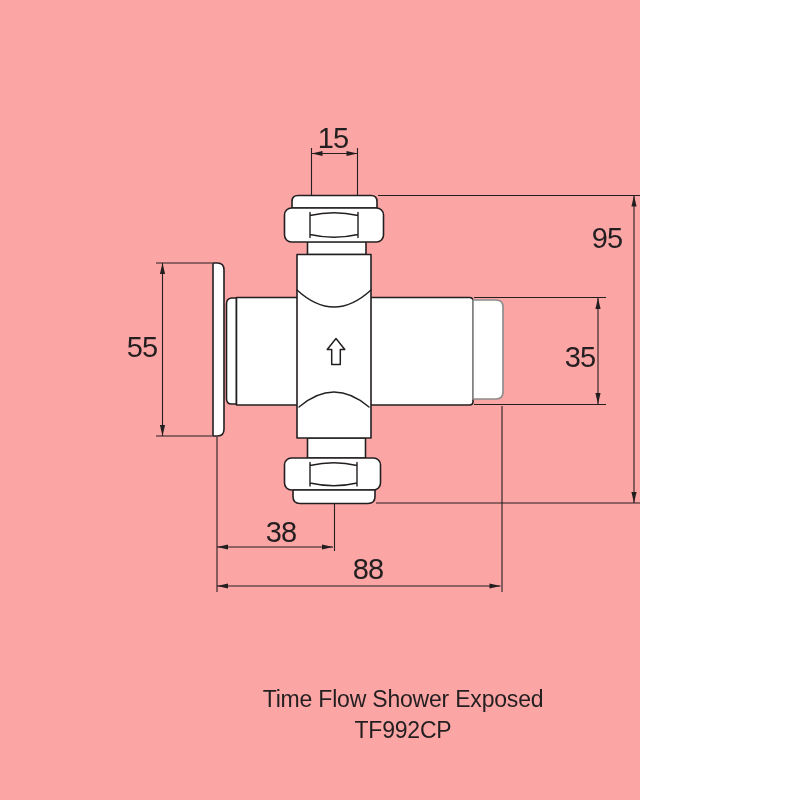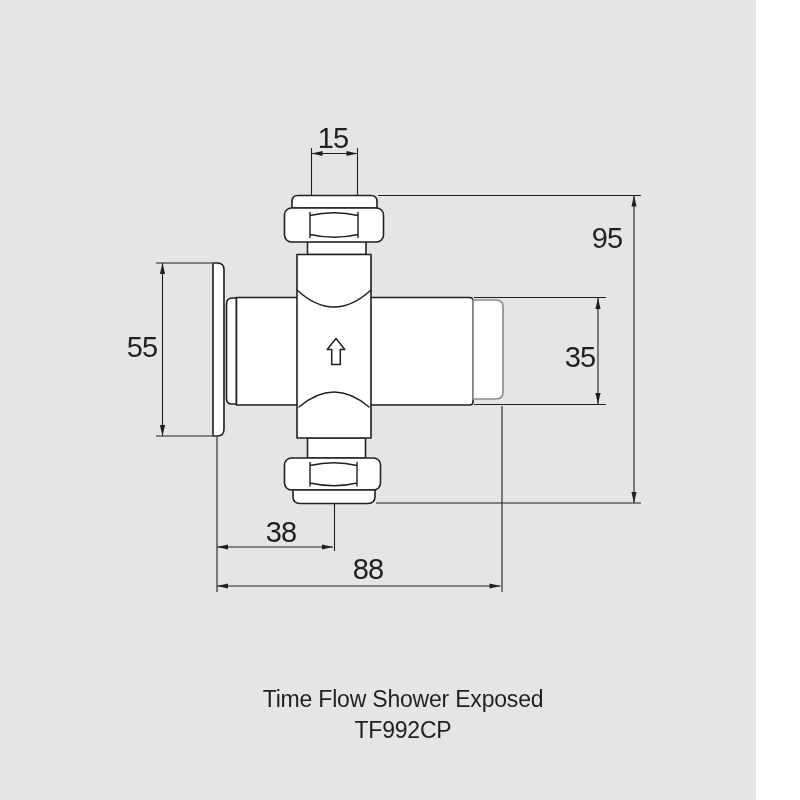--- a/index.html
+++ b/index.html
@@ -1,19 +1,19 @@
 <!DOCTYPE html>
 <html><head>
 <meta charset="utf-8">
 <style>
   html,body{margin:0;padding:0;background:#ffffff;}
   .page{
     position:relative;
-    width:756px;height:800px;
-    background:#e5e5e5;
+    width:640px;height:800px;
+    background:#fca5a5;
     font-family:"Liberation Sans", sans-serif;
     overflow:hidden;
   }
   svg{display:block;}
   .outline{fill:#ffffff;stroke:#231f20;stroke-width:1.6;stroke-linejoin:round;}
   .detail{fill:none;stroke:#231f20;stroke-width:1.4;stroke-linejoin:round;stroke-linecap:round;}
   .button{fill:#ffffff;stroke:#8d8d8d;stroke-width:1.7;stroke-linejoin:round;}
   .dim{fill:none;stroke:#231f20;stroke-width:1.1;}
   .arr{fill:#231f20;stroke:none;}
   .dimtext{

